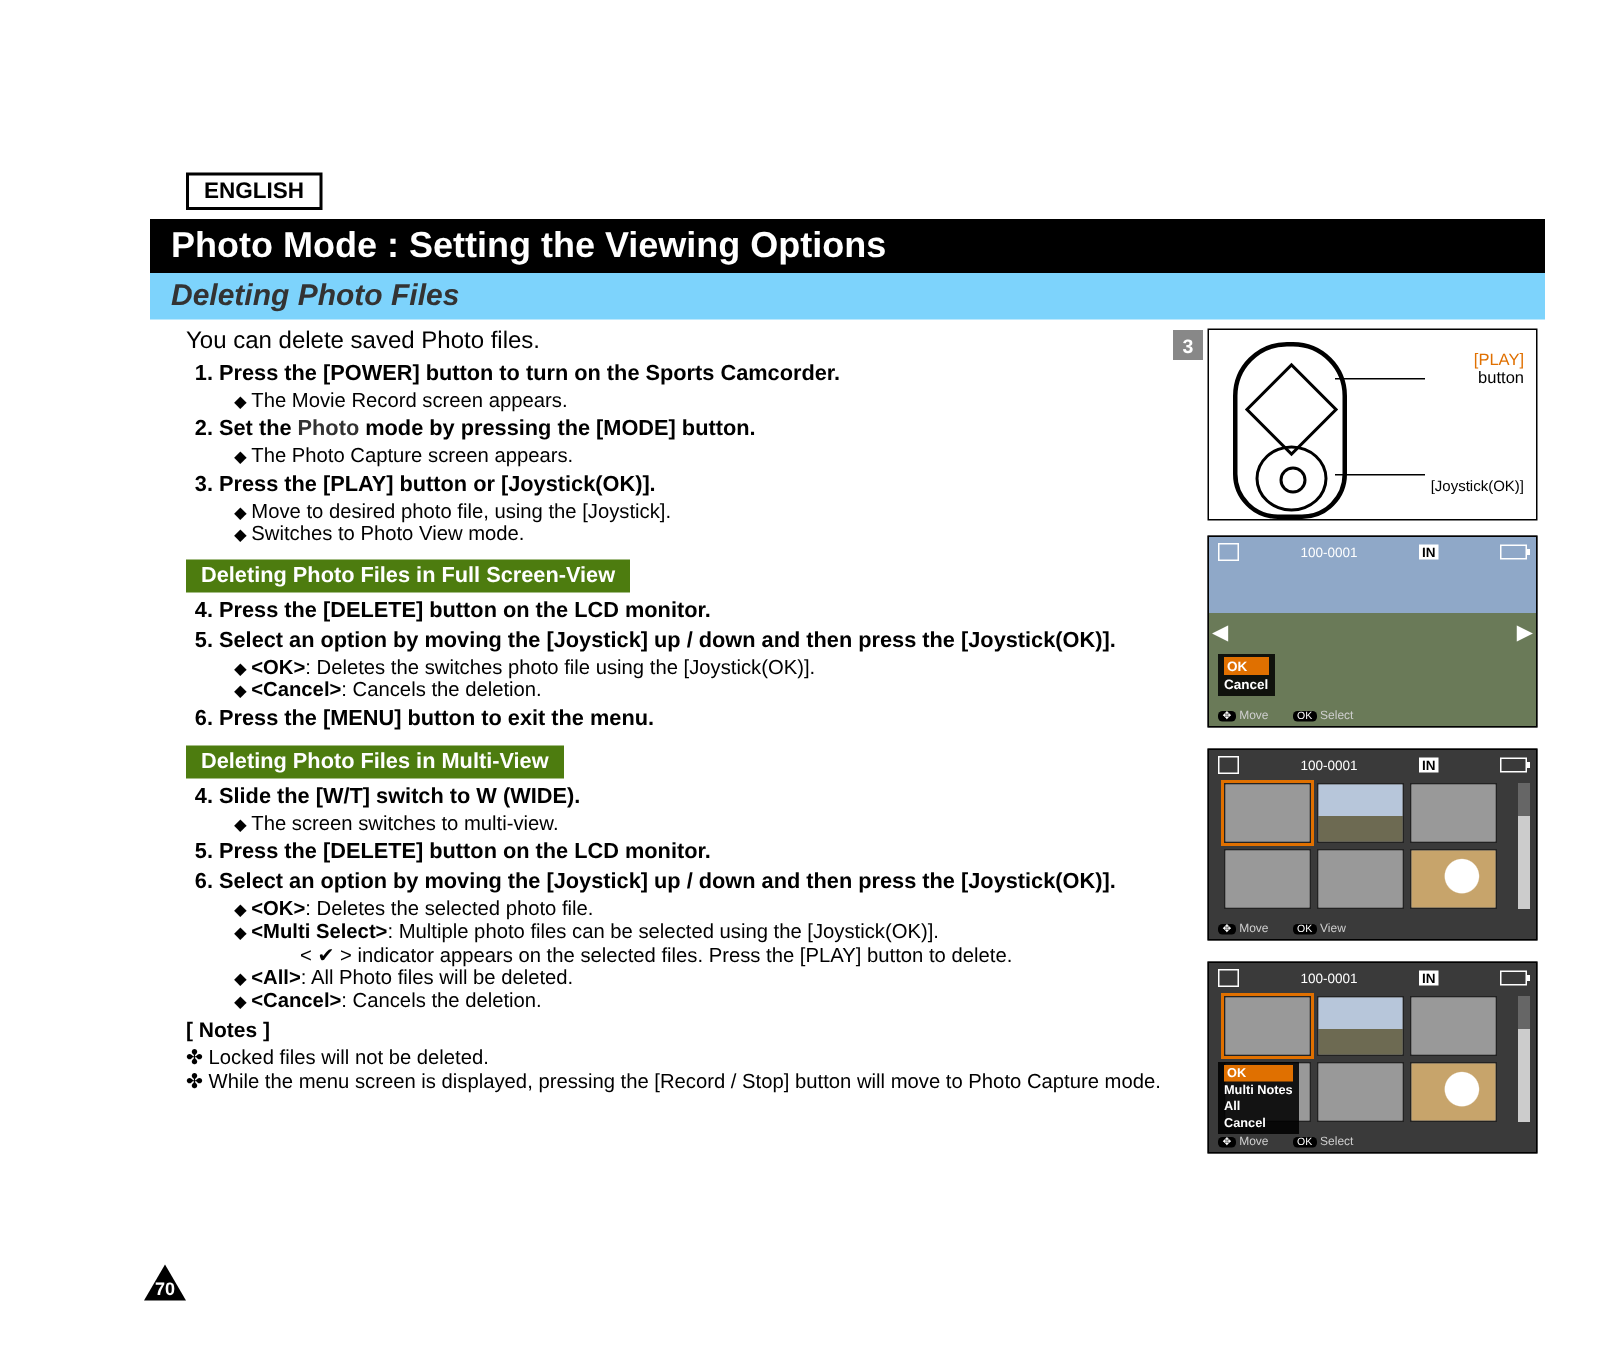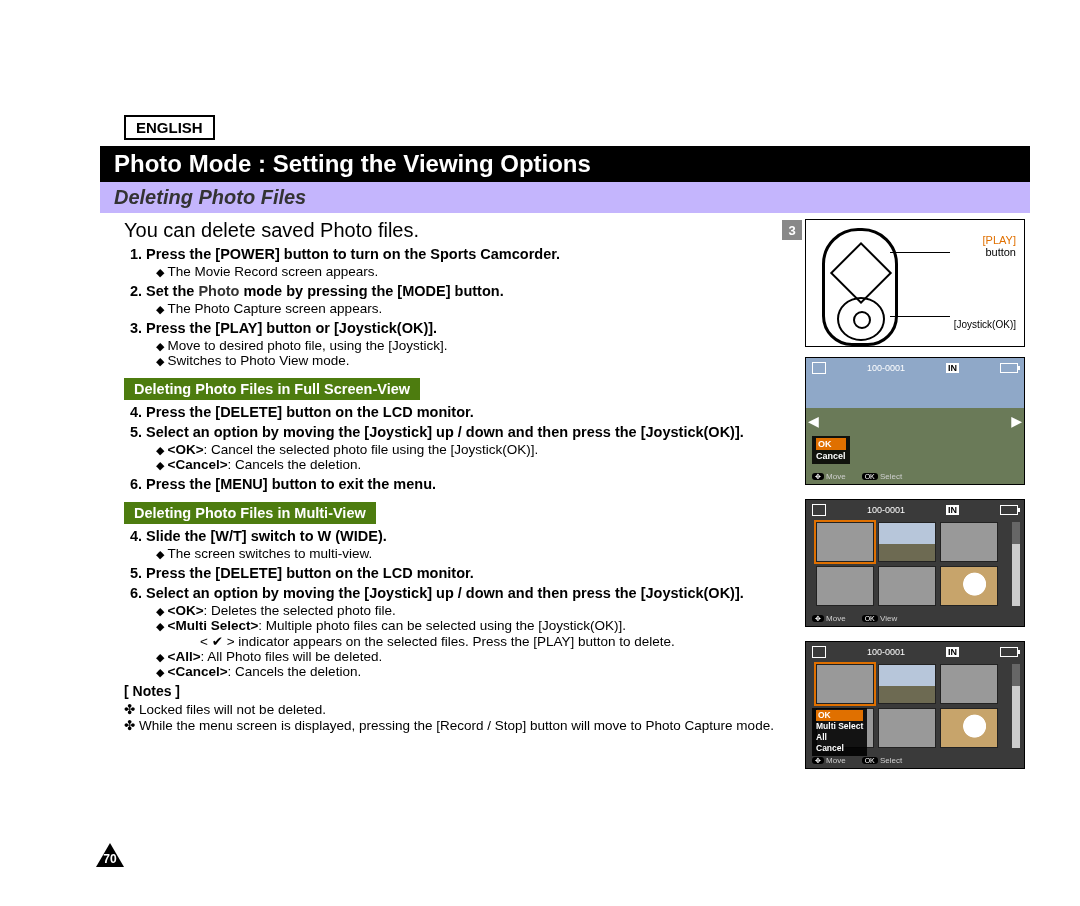--- a/index.html
+++ b/index.html
@@ -1,23 +1,23 @@
 <!DOCTYPE html>
 <html><head>
 <meta charset="utf-8">
 <style>
 html,body{margin:0;padding:0;background:#fff;font-family:Arial,Helvetica,sans-serif;color:#000;font-size:14px;}
 .page{width:1080px;height:906px;position:relative;box-sizing:border-box;padding:115px 50px 50px 100px;}
 .lang-box{display:inline-block;border:2px solid #000;padding:2px 10px;font-weight:bold;font-size:15px;margin-left:24px;}
 .title-bar{background:#000;color:#fff;font-size:24px;font-weight:bold;padding:4px 14px;margin-top:6px;}
-.subtitle-bar{background:#c4b5fd;color:#333;font-style:italic;font-weight:bold;font-size:20px;padding:4px 14px;}
+.subtitle-bar{background:#7dd3fc;color:#333;font-style:italic;font-weight:bold;font-size:20px;padding:4px 14px;}
 .content-row{display:flex;align-items:flex-start;margin-top:6px;}
 .left-col{flex:1;padding-right:20px;}
 .right-col{width:225px;flex:none;}
-.intro{margin:0 0 4px 24px;font-size:20px;}
+.intro{margin:0 0 4px 24px;font-size:16px;}
 ol.main{margin:0 0 0 46px;padding:0;font-size:14.5px;font-weight:bold;}
 ol.main>li{margin-bottom:4px;}
 ol.main>li .it{color:#333;}
 ul.sub{margin:2px 0 4px 10px;padding:0;list-style:none;font-weight:normal;font-size:13.5px;}
 ul.sub>li::before{content:"◆ ";font-size:11px;}
 ul.sub .term{font-weight:bold;}
 .sect-bar{display:inline-block;background:#4d7c0f;color:#fff;font-weight:bold;font-size:14.5px;padding:3px 10px;margin:6px 0 4px 24px;}
 .notes-head{font-weight:bold;margin-left:24px;font-size:14px;}
 ul.notes{margin:2px 0 0 24px;padding:0;list-style:none;font-size:13.5px;}
 ul.notes>li::before{content:"✤ ";}
@@ -89,21 +89,21 @@
             <li>Switches to Photo View mode.</li>
           </ul>
         </li>
       </ol>
 
       <div class="sect-bar">Deleting Photo Files in Full Screen-View</div>
       <ol class="main" start="4">
         <li>Press the [DELETE] button on the LCD monitor.</li>
         <li><span>Select an option by moving the [Joystick] up / down and then press the [Joystick(OK)].</span>
           <ul class="sub">
-            <li><span class="term">&lt;OK&gt;</span><span>: Cancel the selected photo file using the [Joystick(OK)].</span></li>
+            <li><span class="term">&lt;OK&gt;</span><span>: Deletes the switches photo file using the [Joystick(OK)].</span></li>
             <li><span class="term">&lt;Cancel&gt;</span><span>: Cancels the deletion.</span></li>
           </ul>
         </li>
         <li>Press the [MENU] button to exit the menu.</li>
       </ol>
 
       <div class="sect-bar">Deleting Photo Files in Multi-View</div>
       <ol class="main" start="4">
         <li><span>Slide the [W/T] switch to W (WIDE).</span>
           <ul class="sub">
@@ -230,21 +230,21 @@
             </div>
           <div class="th">
               <div class="dog"></div>
             </div>
         </div>
         <div class="scrl">
             <div class="hnd"></div>
           </div>
         <div class="menu2">
           <div class="hl">OK</div>
-          <div>Multi Select</div>
+          <div>Multi Notes</div>
           <div>All</div>
           <div>Cancel</div>
         </div>
         <div class="foot">
           <span><span class="k">✥</span> <span>Move</span></span>
           <span><span class="k">OK</span> <span>Select</span></span>
         </div>
       </div>
 
     </div>

